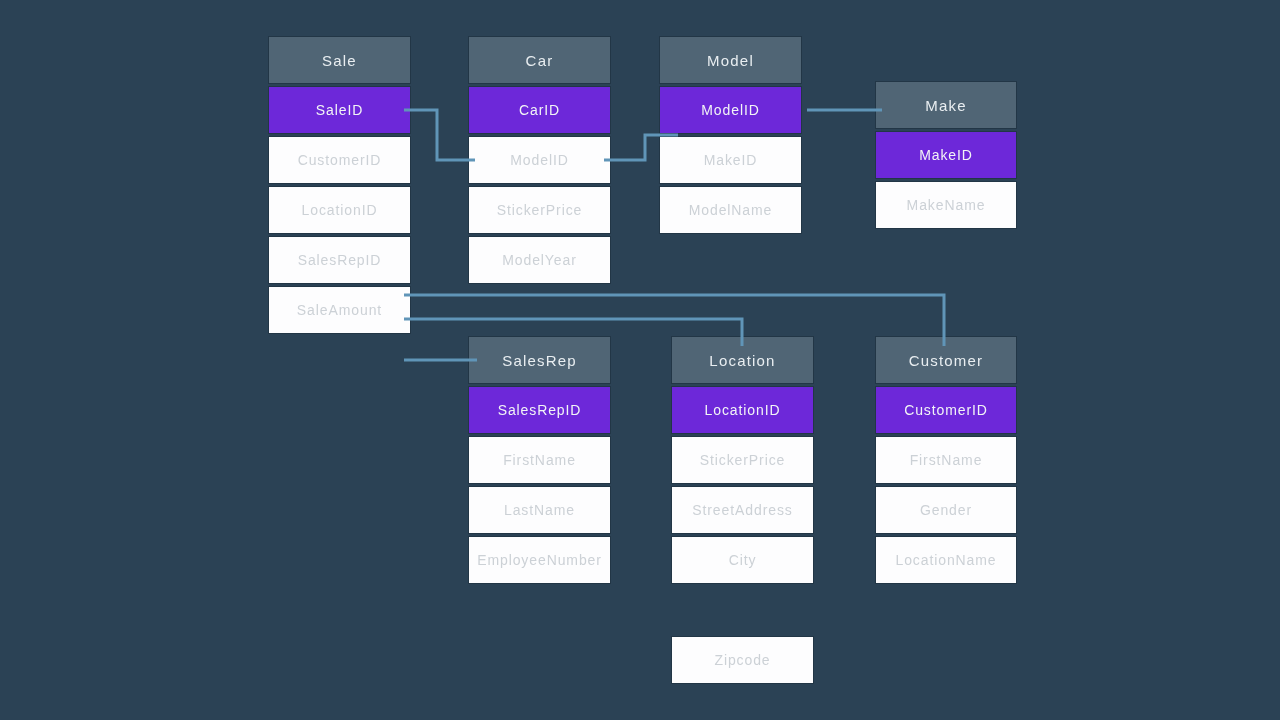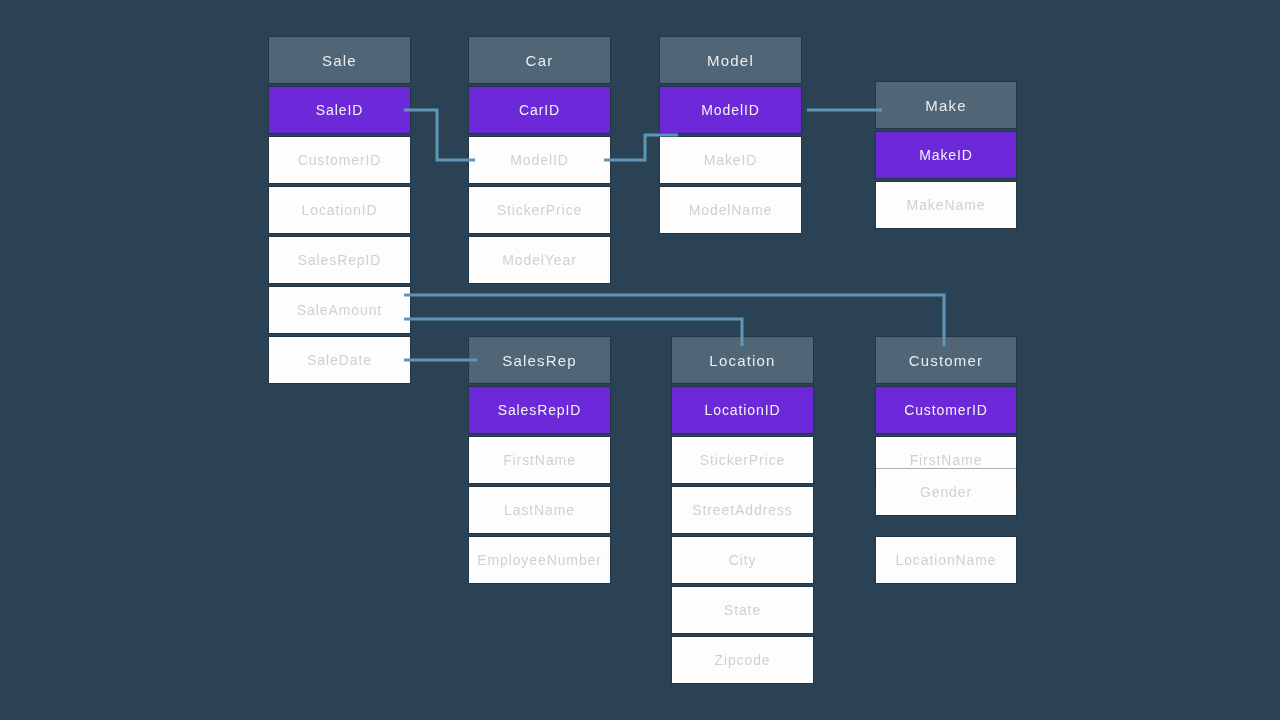--- a/index.html
+++ b/index.html
@@ -70,21 +70,20 @@
 
 <div class="stage">
   <div id="tables-layer">
       <div class="tbl" style="left: 269px; top: 37px; width: 141px; height: 346px;">
         <div class="cell hd" style="top: 0px;">Sale</div>
         <div class="cell key" style="top: 50px;">SaleID</div>
         <div class="cell row" style="top: 100px;">CustomerID</div>
         <div class="cell row" style="top: 150px;">LocationID</div>
         <div class="cell row" style="top: 200px;">SalesRepID</div>
         <div class="cell row" style="top: 250px;">SaleAmount</div>
-        <div class="cell row" style="top: 300px;">SaleDate</div>
       </div>
       <div class="tbl" style="left: 469px; top: 37px; width: 141px; height: 246px;">
         <div class="cell hd" style="top: 0px;">Car</div>
         <div class="cell key" style="top: 50px;">CarID</div>
         <div class="cell row" style="top: 100px;">ModelID</div>
         <div class="cell row" style="top: 150px;">StickerPrice</div>
         <div class="cell row" style="top: 200px;">ModelYear</div>
       </div>
       <div class="tbl" style="left: 660px; top: 37px; width: 141px; height: 196px;">
         <div class="cell hd" style="top: 0px;">Model</div>
@@ -103,28 +102,27 @@
         <div class="cell row" style="top: 100px;">FirstName</div>
         <div class="cell row" style="top: 150px;">LastName</div>
         <div class="cell row" style="top: 200px;">EmployeeNumber</div>
       </div>
       <div class="tbl" style="left: 672px; top: 337px; width: 141px; height: 346px;">
         <div class="cell hd" style="top: 0px; text-align: center;">Location</div>
         <div class="cell key" style="top: 50px;">LocationID</div>
         <div class="cell row" style="top: 100px;">StickerPrice</div>
         <div class="cell row" style="top: 150px;">StreetAddress</div>
         <div class="cell row" style="top: 200px;">City</div>
-        <div class="cell row" style="top: 250px;">State</div>
         <div class="cell row" style="top: 300px;">Zipcode</div>
       </div>
       <div class="tbl" style="left: 876px; top: 337px; width: 140px; height: 246px;">
         <div class="cell hd" style="top: 0px;">Customer</div>
         <div class="cell key" style="top: 50px;">CustomerID</div>
         <div class="cell row" style="top: 100px;">FirstName</div>
-        <div class="cell row" style="top: 132px;">Gender</div>
+        <div class="cell row" style="top: 150px;">Gender</div>
         <div class="cell row" style="top: 200px;">LocationName</div>
       </div>
     </div>
   <svg id="connector-layer" width="1280" height="720" viewBox="0 0 1280 720">
       <polyline points="404,110 437,110 437,160 475,160" stroke="#6095b8"></polyline>
       <polyline points="604,160 645,160 645,135 678,135" stroke="#6095b8"></polyline>
       <polyline points="807,110 882,110" stroke="#6095b8"></polyline>
       <polyline points="404,295 944,295 944,346" stroke="#6095b8"></polyline>
       <polyline points="404,319 742,319 742,346" stroke="#6095b8"></polyline>
       <polyline points="404,360 477,360" stroke="#6095b8"></polyline>

